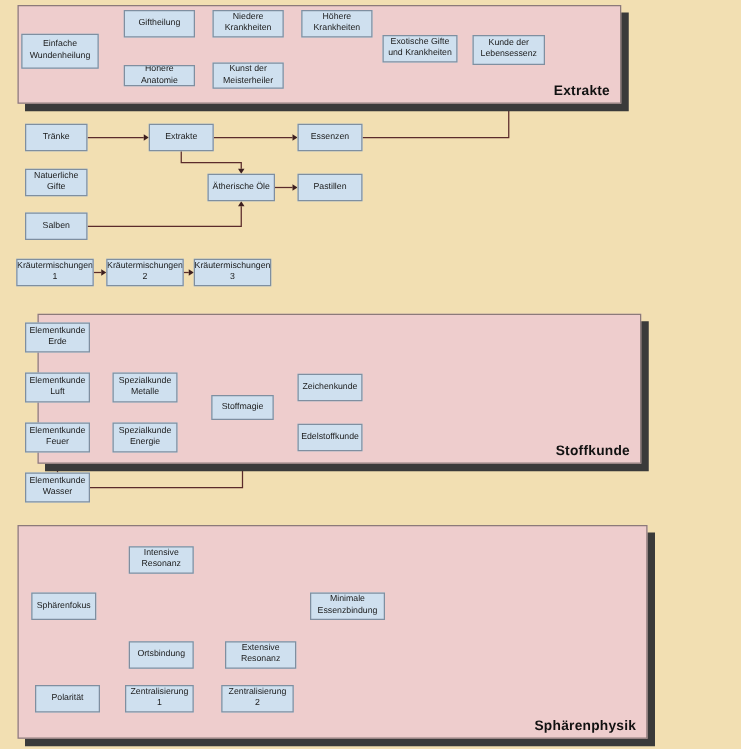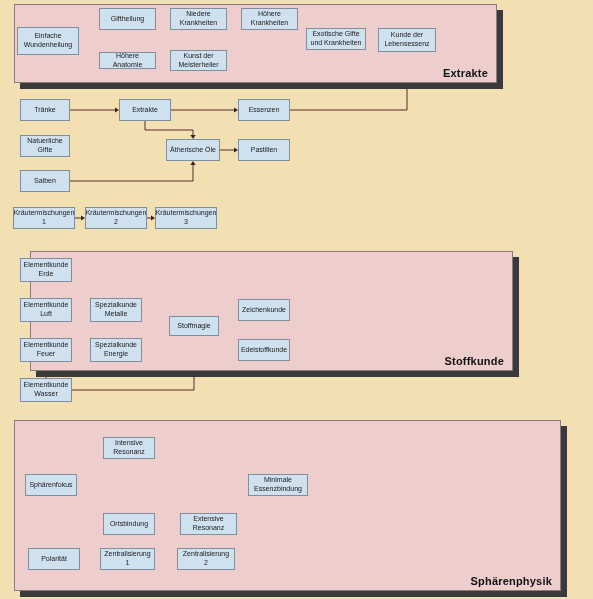--- a/index.html
+++ b/index.html
@@ -210,21 +210,21 @@
     </div>
     <div class="node" style="left: 169px; top: 316px; width: 50px; height: 20px;">
       <span>Stoffmagie</span>
     </div>
     <div class="node" style="left: 238px; top: 299px; width: 52px; height: 22px;">
       <span>Zeichenkunde</span>
     </div>
     <div class="node" style="left: 238px; top: 339px; width: 52px; height: 22px;">
       <span>Edelstoffkunde</span>
     </div>
-    <div class="panel" style="left: 14px; top: 420px; width: 547px; height: 171px; text-align: center;">
+    <div class="panel" style="left: 14px; top: 420px; width: 504px; height: 171px; text-align: center;">
       <div class="panel-title">Sphärenphysik</div>
     </div>
     <div class="node" style="left: 103px; top: 437px; width: 52px; height: 22px;">
       <span>Intensive Resonanz</span>
     </div>
     <div class="node" style="left: 25px; top: 474px; width: 52px; height: 22px;">
       <span>Sphärenfokus</span>
     </div>
     <div class="node" style="left: 248px; top: 474px; width: 60px; height: 22px;">
       <span>Minimale Essenzbindung</span>

